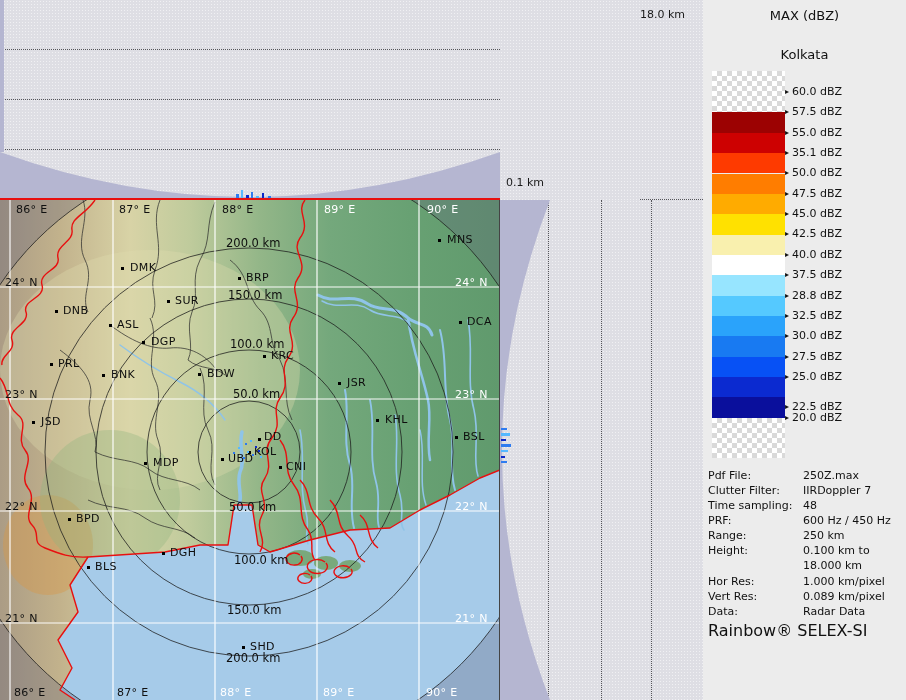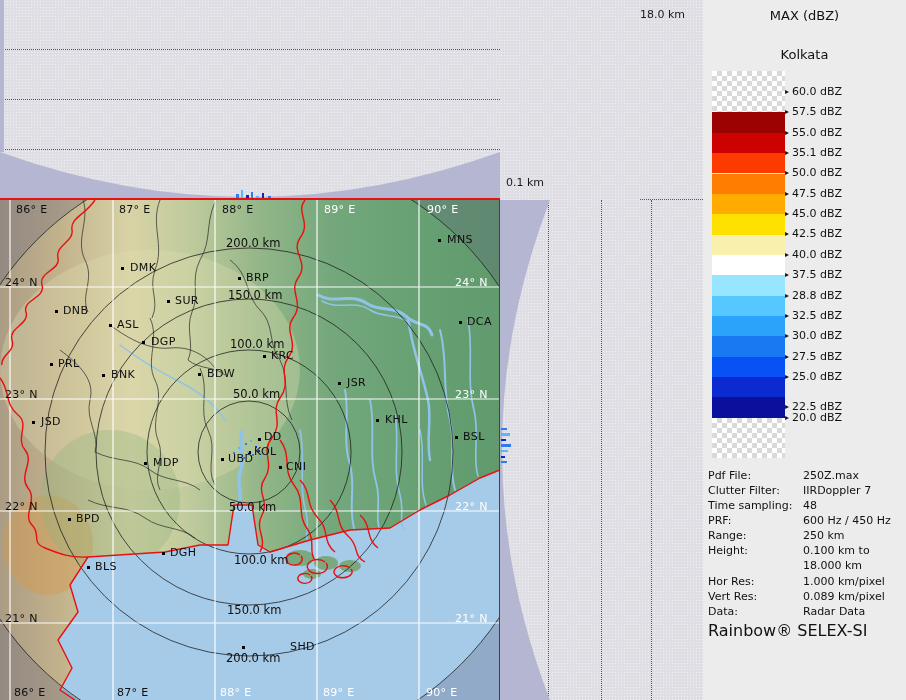--- a/index.html
+++ b/index.html
@@ -241,21 +241,21 @@
         <div class="city" style="left: 286px; top: 260px;">CNI</div>
         <div class="city-dot" style="left: 144px; top: 262px;"></div>
         <div class="city" style="left: 153px; top: 256px;">MDP</div>
         <div class="city-dot" style="left: 68px; top: 318px;"></div>
         <div class="city" style="left: 76px; top: 312px;">BPD</div>
         <div class="city-dot" style="left: 87px; top: 366px;"></div>
         <div class="city" style="left: 95px; top: 360px;">BLS</div>
         <div class="city-dot" style="left: 162px; top: 352px;"></div>
         <div class="city" style="left: 170px; top: 346px;">DGH</div>
         <div class="city-dot" style="left: 242px; top: 446px;"></div>
-        <div class="city" style="left: 250px; top: 440px; margin-left: 40px;">SHD</div>
+        <div class="city" style="left: 250px; top: 440px;">SHD</div>
         <div class="ring-label" style="left: 226px; top: 36px;">200.0 km</div>
         <div class="ring-label" style="left: 228px; top: 88px;">150.0 km</div>
         <div class="ring-label" style="left: 230px; top: 137px;">100.0 km</div>
         <div class="ring-label" style="left: 233px; top: 187px;">50.0 km</div>
         <div class="ring-label" style="left: 229px; top: 300px;">50.0 km</div>
         <div class="ring-label" style="left: 234px; top: 353px;">100.0 km</div>
         <div class="ring-label" style="left: 227px; top: 403px;">150.0 km</div>
         <div class="ring-label" style="left: 226px; top: 451px;">200.0 km</div>
         <div class="map-label" style="left: 16px; top: 3px;">86° E</div>
         <div class="map-label" style="left: 119px; top: 3px;">87° E</div>

